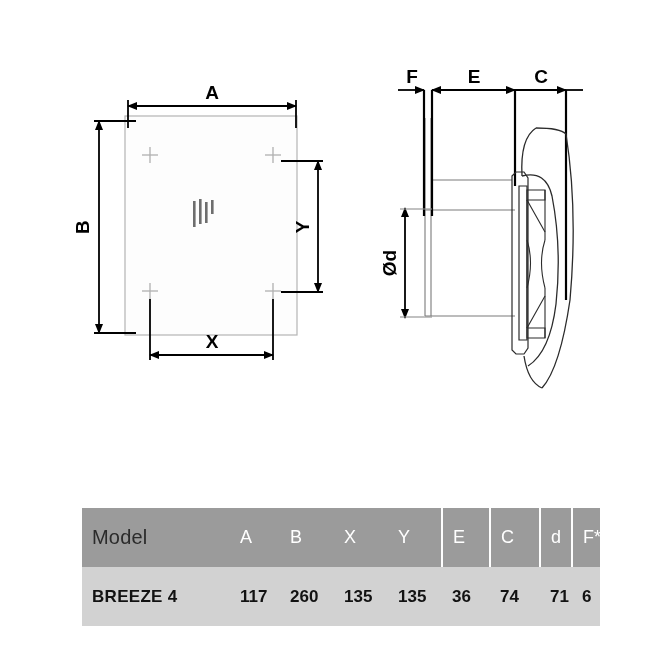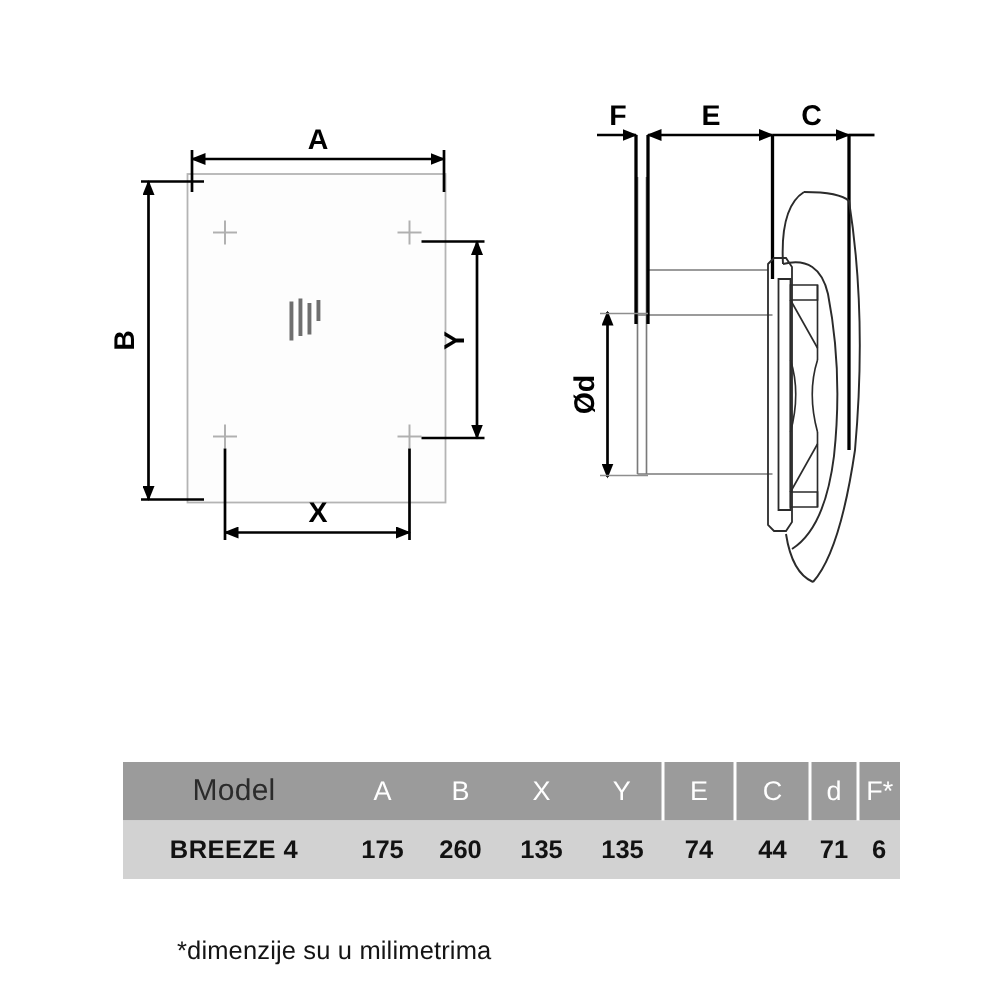--- a/index.html
+++ b/index.html
@@ -36,24 +36,24 @@
     top: 508px;
     width: 518px;
   }
   table.spec-table {
     border-collapse: collapse;
     width: 518px;
     table-layout: fixed;
   }
   table.spec-table th,
   table.spec-table td {
-    padding: 0;
+    padding: 10px;
     margin: 0;
     height: 39px;
-    text-align: center;
+    text-align: left;
     vertical-align: middle;
     font-size: 18px;
   }
   table.spec-table thead th {
     background: #9b9b9b;
     color: #ffffff;
     font-weight: normal;
   }
   table.spec-table thead th.model-head {
     color: #2b2b2b;
@@ -249,28 +249,27 @@
           <th>Y</th>
           <th class="sep">E</th>
           <th class="sep">C</th>
           <th class="sep">d</th>
           <th class="sep">F*</th>
         </tr>
       </thead>
       <tbody>
         <tr>
           <td class="model-cell">BREEZE 4</td>
-          <td>175</td>
+          <td>117</td>
           <td>260</td>
           <td>135</td>
           <td>135</td>
+          <td>36</td>
           <td>74</td>
-          <td>44</td>
           <td>71</td>
           <td>6</td>
         </tr>
       </tbody>
     </table>
   </div>
 
-  <div class="footnote">*dimenzije su u milimetrima</div>
 
 </div>
 
 </body></html>

